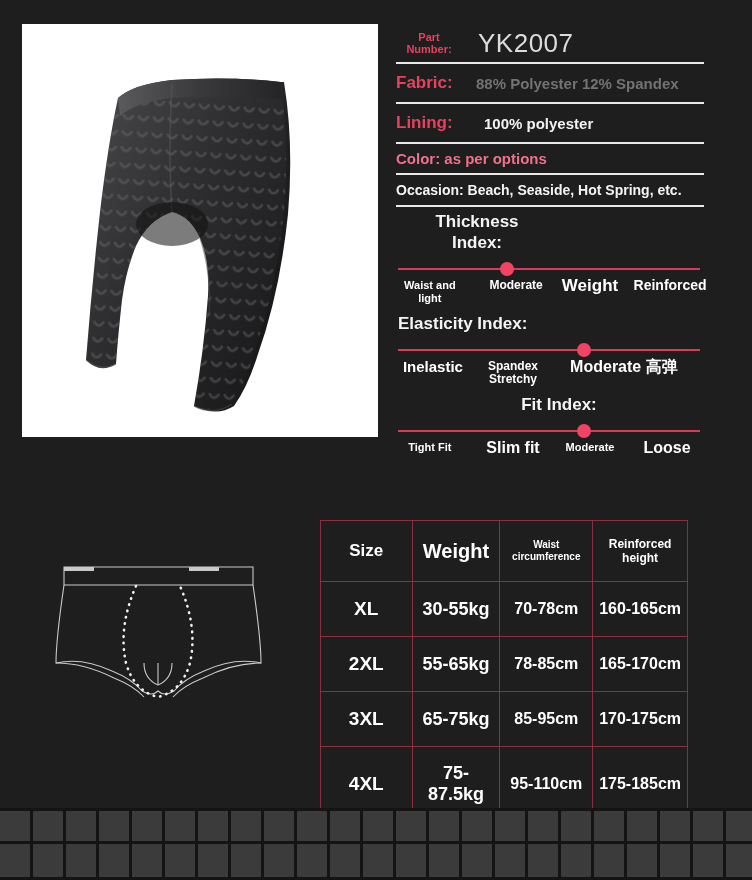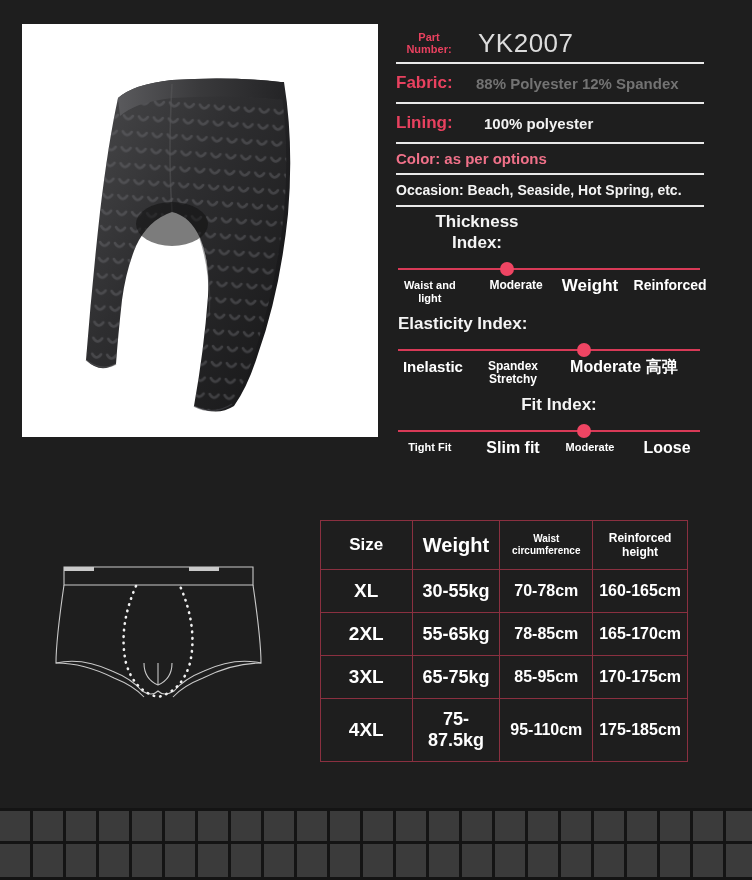--- a/index.html
+++ b/index.html
@@ -167,21 +167,21 @@
     left: 320px;
     top: 520px;
     width: 368px;
     border-collapse: collapse;
   }
   .size-table td, .size-table th {
     border: 1px solid #8a3040;
     color: #ffffff;
     text-align: center;
     vertical-align: middle;
-    padding: 10px 4px;
+    padding: 16px 4px;
     font-weight: bold;
   }
   .size-table thead th { height: 46px; }
   .size-table tbody td { height: 36px; }
 
   .th-size     { font-size: 17px; width: 92px; }
   .th-weight   { font-size: 20px; width: 88px; }
   .th-waist    { font-size: 10px; width: 93px; text-align: left; line-height: 12px; }
   .th-height   { font-size: 12px; width: 95px; text-align: right; line-height: 14px; }
 

